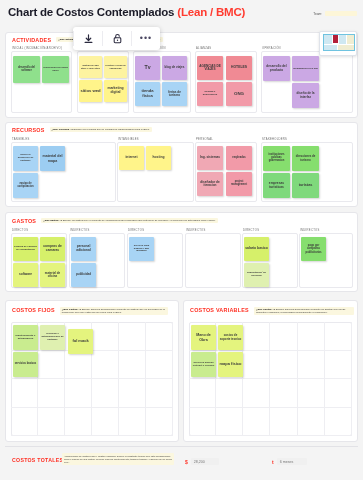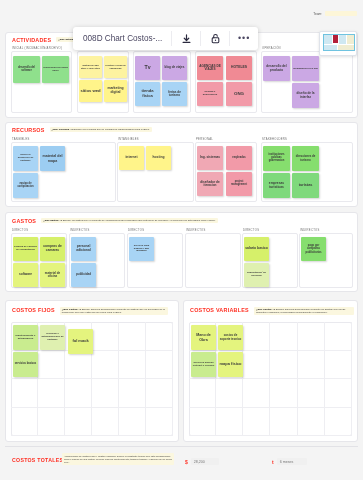--- a/index.html
+++ b/index.html
@@ -140,28 +140,31 @@
     padding: 1.5px 14px 1.5px 3px; border-radius: 1px;
   }
 
   .divider { position: absolute; background: #e2e2e6; }
 </style>
 </head>
 <body>
 
 <div class="canvas">
 
+  <div class="page-title">
+    <span>Chart de Costos Contemplados</span>
+    <span class="accent">(Lean / BMC)</span>
+  </div>
 
   <div class="team-wrap">
     <span class="team-label">Team:</span>
     <span class="team-value"></span>
   </div>
 
   <div class="toolbar">
-    <div class="tb-name">008D Chart Costos-...</div>
     <div class="tb-sep"></div>
     <div class="tb-btn">
       <span>
         <svg width="9" height="10" viewBox="0 0 12 13" fill="none">
           <path d="M6 1v7M6 8.5L3 5.5M6 8.5L9 5.5" stroke="#2b2a3f" stroke-width="1.6" stroke-linecap="round" stroke-linejoin="round"></path>
           <path d="M1.5 11h9" stroke="#2b2a3f" stroke-width="1.6" stroke-linecap="round"></path>
         </svg>
       </span>
     </div>
     <div class="tb-sep"></div>

